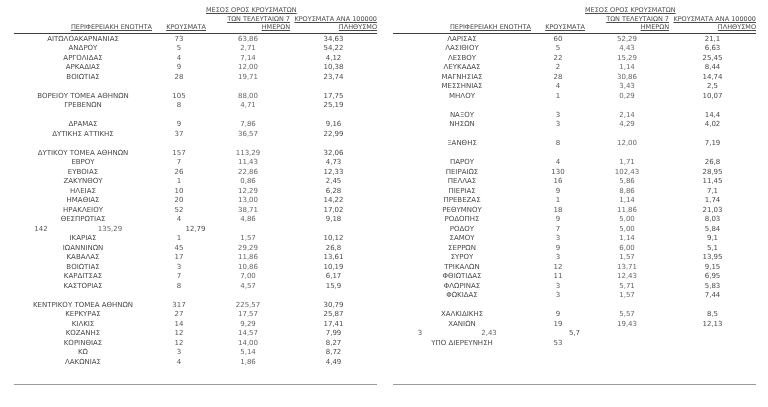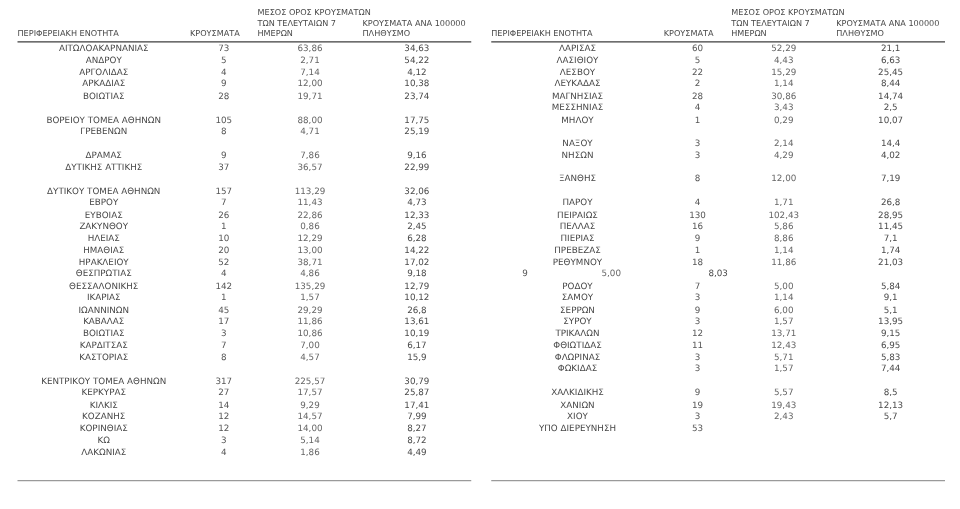--- a/index.html
+++ b/index.html
@@ -11,21 +11,21 @@
   .tbl{
     width:363px;height:379px;box-sizing:border-box;
     border-bottom:1px solid #9a9a9a;
     display:flex;flex-direction:column;
   }
   .hrow{
     display:flex;align-items:flex-end;
     border-bottom:1.5px solid #3f3f3f;
     padding-bottom:1px;
   }
-  .hc{font-size:6.5px;line-height:1.32;color:#4a4a4a;text-align:left;letter-spacing:0;}
+  .hc{font-size:6.5px;line-height:1.32;color:#4a4a4a;text-align:right;letter-spacing:0;text-decoration:underline;}
   .hline{display:block;white-space:nowrap;}
   .col-region{width:138px;}
   .col-cases{width:54px;}
   .col-avg{width:84px;}
   .col-per{width:87px;}
   .body{flex:1;padding-top:1px;}
   .row{display:flex;height:9.5px;line-height:9.5px;}
   .c{font-size:7px;text-align:center;white-space:nowrap;}
   .c.col-region{color:#474747;}
   .c.col-cases{color:#565656;}
@@ -157,21 +157,20 @@
             <span class="c col-avg">38,71</span>
             <span class="c col-per">17,02</span>
           </div>
           <div class="row">
             <span class="c col-region">ΘΕΣΠΡΩΤΙΑΣ</span>
             <span class="c col-cases">4</span>
             <span class="c col-avg">4,86</span>
             <span class="c col-per">9,18</span>
           </div>
           <div class="row">
-            <span class="c col-region">ΘΕΣΣΑΛΟΝΙΚΗΣ</span>
             <span class="c col-cases">142</span>
             <span class="c col-avg">135,29</span>
             <span class="c col-per">12,79</span>
           </div>
           <div class="row">
             <span class="c col-region">ΙΚΑΡΙΑΣ</span>
             <span class="c col-cases">1</span>
             <span class="c col-avg">1,57</span>
             <span class="c col-per">10,12</span>
           </div>
@@ -363,20 +362,21 @@
             <span class="c col-avg">1,14</span>
             <span class="c col-per">1,74</span>
           </div>
           <div class="row">
             <span class="c col-region">ΡΕΘΥΜΝΟΥ</span>
             <span class="c col-cases">18</span>
             <span class="c col-avg">11,86</span>
             <span class="c col-per">21,03</span>
           </div>
           <div class="row">
+            <span class="c col-region">ΡΟΔΟΠΗΣ</span>
             <span class="c col-cases">9</span>
             <span class="c col-avg">5,00</span>
             <span class="c col-per">8,03</span>
           </div>
           <div class="row">
             <span class="c col-region">ΡΟΔΟΥ</span>
             <span class="c col-cases">7</span>
             <span class="c col-avg">5,00</span>
             <span class="c col-per">5,84</span>
           </div>
@@ -429,21 +429,20 @@
             <span class="c col-avg">5,57</span>
             <span class="c col-per">8,5</span>
           </div>
           <div class="row">
             <span class="c col-region">ΧΑΝΙΩΝ</span>
             <span class="c col-cases">19</span>
             <span class="c col-avg">19,43</span>
             <span class="c col-per">12,13</span>
           </div>
           <div class="row">
-            <span class="c col-region">ΧΙΟΥ</span>
             <span class="c col-cases">3</span>
             <span class="c col-avg">2,43</span>
             <span class="c col-per">5,7</span>
           </div>
           <div class="row">
             <span class="c col-region">ΥΠΟ ΔΙΕΡΕΥΝΗΣΗ</span>
             <span class="c col-cases">53</span>
             <span class="c col-avg"></span>
             <span class="c col-per"></span>
           </div>

